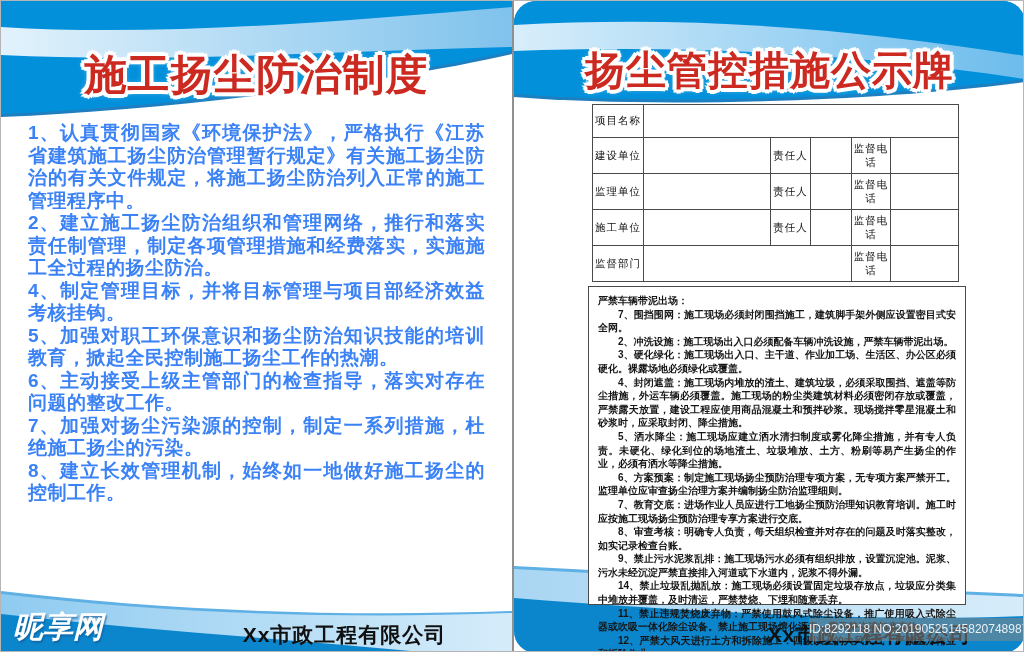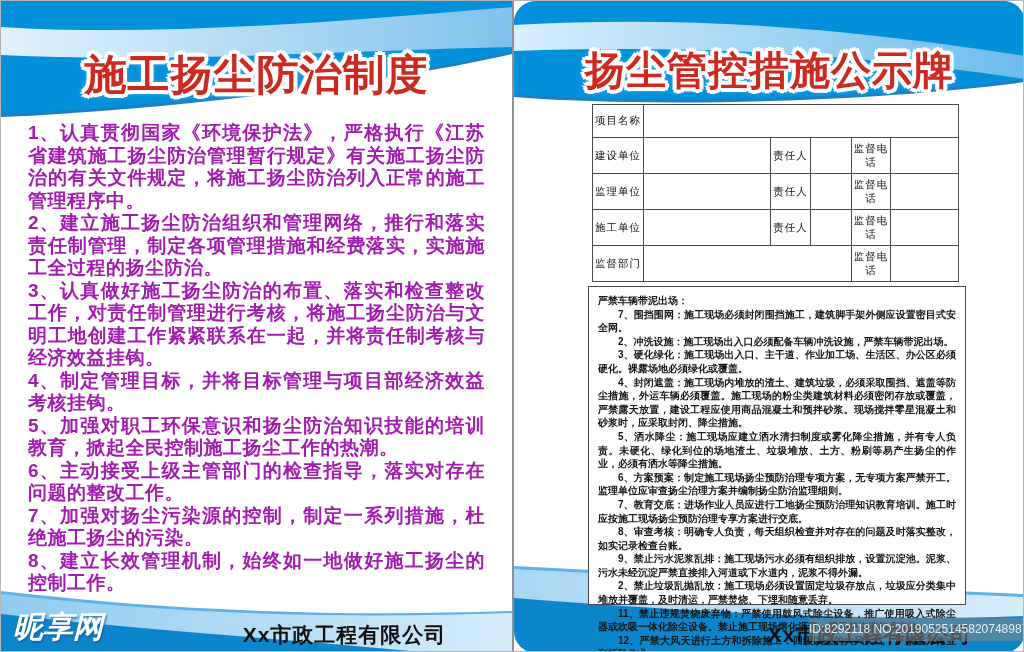--- a/index.html
+++ b/index.html
@@ -14,21 +14,21 @@
   .hdr{top:0;}
   .ftr{bottom:0;}
   .title{position:absolute;left:0;width:100%;text-align:center;z-index:5;
          font-weight:bold;color:#cc2a21;
          text-shadow:-3px -3px 0 #fff,3px -3px 0 #fff,-3px 3px 0 #fff,3px 3px 0 #fff,
                      -4px 0 0 #fff,4px 0 0 #fff,0 -4px 0 #fff,0 4px 0 #fff,0 0 7px rgba(255,255,255,.95);
          white-space:nowrap;letter-spacing:1px;}
   .title.l{top:46px;font-size:42px;}
   .title.r{top:42px;font-size:40px;}
   .rules{position:absolute;top:121px;left:27px;width:457px;z-index:4;}
-  .rules p{margin:0;font-size:19px;line-height:22.5px;font-weight:bold;color:#a21caf;
+  .rules p{margin:0;font-size:19px;line-height:22.5px;font-weight:bold;color:#3b82f6;
            text-align:justify;letter-spacing:0.5px;}
   table.info{position:absolute;top:103px;left:78px;width:366px;border-collapse:collapse;z-index:4;
              table-layout:fixed;background:#fff;}
   table.info td{border:1px solid #4a4a4a;font-size:10.5px;font-weight:normal;color:#111;
                 text-align:center;padding:0;letter-spacing:1px;}
   table.info tr.r1 td{height:33px;}
   table.info tr td{height:36px;}
   .measures{position:absolute;top:285px;left:74px;width:378px;height:319px;z-index:4;
             border:1px solid #4a4a4a;background:#fff;padding:7px 9px 4px 9px;}
   .measures p{margin:0;font-size:10px;line-height:13.6px;font-weight:bold;color:#151515;
@@ -60,21 +60,20 @@
         </linearGradient>
       </defs>
       <path d="M0,0 H511 V53 C390,81 170,109 0,116 Z" fill="#1E7FC0"></path>
       <path d="M0,0 H511 V50 C390,78 170,106 0,113 Z" fill="#0290DB"></path>
       <path d="M0,26 C160,36 340,20 511,6 L511,46 C340,50 160,62 0,54 Z" fill="url(#lbandL)"></path>
     </svg>
     <div class="title l">施工扬尘防治制度</div>
     <div class="rules">
       <p>1、认真贯彻国家《环境保护法》，严格执行《江苏省建筑施工扬尘防治管理暂行规定》有关施工扬尘防治的有关文件规定，将施工扬尘防治列入正常的施工管理程序中。</p>
       <p>2、建立施工扬尘防治组织和管理网络，推行和落实责任制管理，制定各项管理措施和经费落实，实施施工全过程的扬尘防治。</p>
-      <p>3、认真做好施工扬尘防治的布置、落实和检查整改工作，对责任制管理进行考核，将施工扬尘防治与文明工地创建工作紧紧联系在一起，并将责任制考核与经济效益挂钩。</p>
       <p>4、制定管理目标，并将目标管理与项目部经济效益考核挂钩。</p>
       <p>5、加强对职工环保意识和扬尘防治知识技能的培训教育，掀起全民控制施工扬尘工作的热潮。</p>
       <p>6、主动接受上级主管部门的检查指导，落实对存在问题的整改工作。</p>
       <p>7、加强对扬尘污染源的控制，制定一系列措施，杜绝施工扬尘的污染。</p>
       <p>8、建立长效管理机制，始终如一地做好施工扬尘的控制工作。</p>
     </div>
     <svg class="ftr" width="511" height="95" viewBox="0 0 511 95">
       <defs>
         <linearGradient id="fbandL" x1="0" y1="0" x2="1" y2="0">
           <stop offset="0" stop-color="#8FCBF0"></stop>
@@ -156,21 +155,21 @@
       <p>严禁车辆带泥出场：</p>
       <p class="item">7、围挡围网：施工现场必须封闭围挡施工，建筑脚手架外侧应设置密目式安全网。</p>
       <p class="item">2、冲洗设施：施工现场出入口必须配备车辆冲洗设施，严禁车辆带泥出场。</p>
       <p class="item">3、硬化绿化：施工现场出入口、主干道、作业加工场、生活区、办公区必须硬化。裸露场地必须绿化或覆盖。</p>
       <p class="item">4、封闭遮盖：施工现场内堆放的渣土、建筑垃圾，必须采取围挡、遮盖等防尘措施，外运车辆必须覆盖。施工现场的粉尘类建筑材料必须密闭存放或覆盖，严禁露天放置，建设工程应使用商品混凝土和预拌砂浆。现场搅拌零星混凝土和砂浆时，应采取封闭、降尘措施。</p>
       <p class="item">5、洒水降尘：施工现场应建立洒水清扫制度或雾化降尘措施，并有专人负责。未硬化、绿化到位的场地渣土、垃圾堆放、土方、粉刷等易产生扬尘的作业，必须有洒水等降尘措施。</p>
       <p class="item">6、方案预案：制定施工现场扬尘预防治理专项方案，无专项方案严禁开工。监理单位应审查扬尘治理方案并编制扬尘防治监理细则。</p>
       <p class="item">7、教育交底：进场作业人员应进行工地扬尘预防治理知识教育培训。施工时应按施工现场扬尘预防治理专享方案进行交底。</p>
       <p class="item">8、审查考核：明确专人负责，每天组织检查并对存在的问题及时落实整改，如实记录检查台账。</p>
       <p class="item">9、禁止污水泥浆乱排：施工现场污水必须有组织排放，设置沉淀池。泥浆、污水未经沉淀严禁直接排入河道或下水道内，泥浆不得外漏。</p>
-      <p class="item">2、禁止垃圾乱抛乱放：施工现场必须设置固定垃圾存放点，垃圾应分类集中堆放并覆盖，及时清运，严禁焚烧、下埋和随意丢弃。</p>
+      <p class="item">14、禁止垃圾乱抛乱放：施工现场必须设置固定垃圾存放点，垃圾应分类集中堆放并覆盖，及时清运，严禁焚烧、下埋和随意丢弃。</p>
       <p class="item">11、禁止违规焚烧废弃物：严禁使用鼓风式除尘设备，推广使用吸入式除尘器或吹吸一体化除尘设备。禁止施工现场熔化沥青、露天焚烧清扫废弃物。</p>
       <p class="item">12、严禁大风天进行土方和拆除施工：四级以上的大风天气，严禁土方作业和拆除作业。</p>
     </div>
 
     <svg class="ftr" width="511" height="95" viewBox="0 0 511 95">
       <defs>
         <linearGradient id="fbandR" x1="0" y1="0" x2="1" y2="0">
           <stop offset="0" stop-color="#A9D6F3"></stop>
             <stop offset="1" stop-color="#D6ECFA"></stop>
         </linearGradient>

